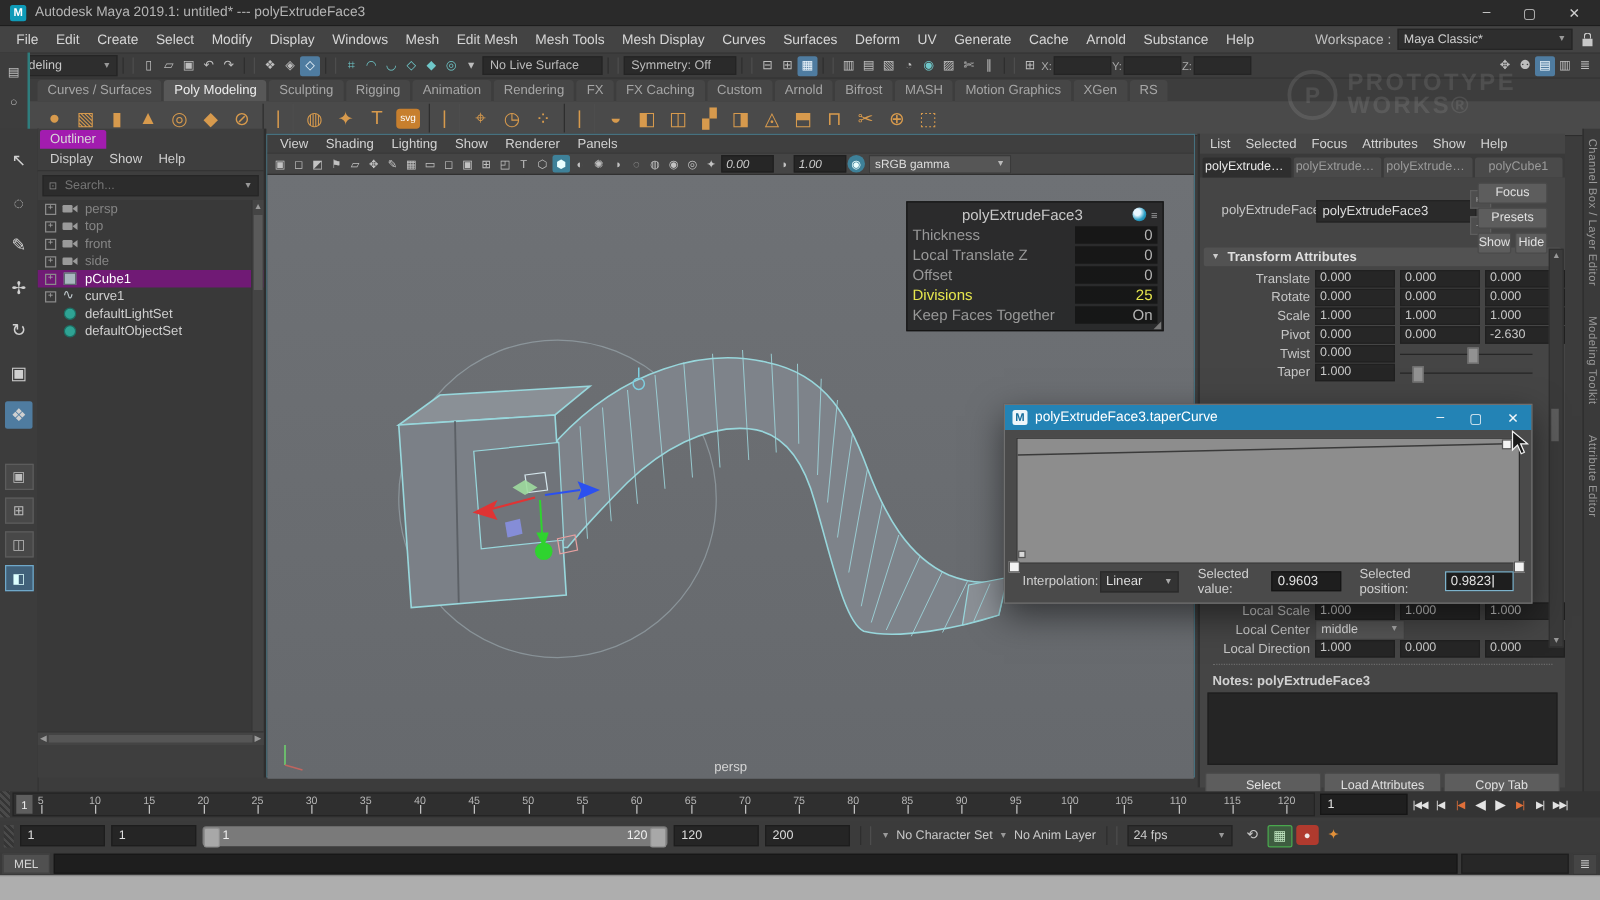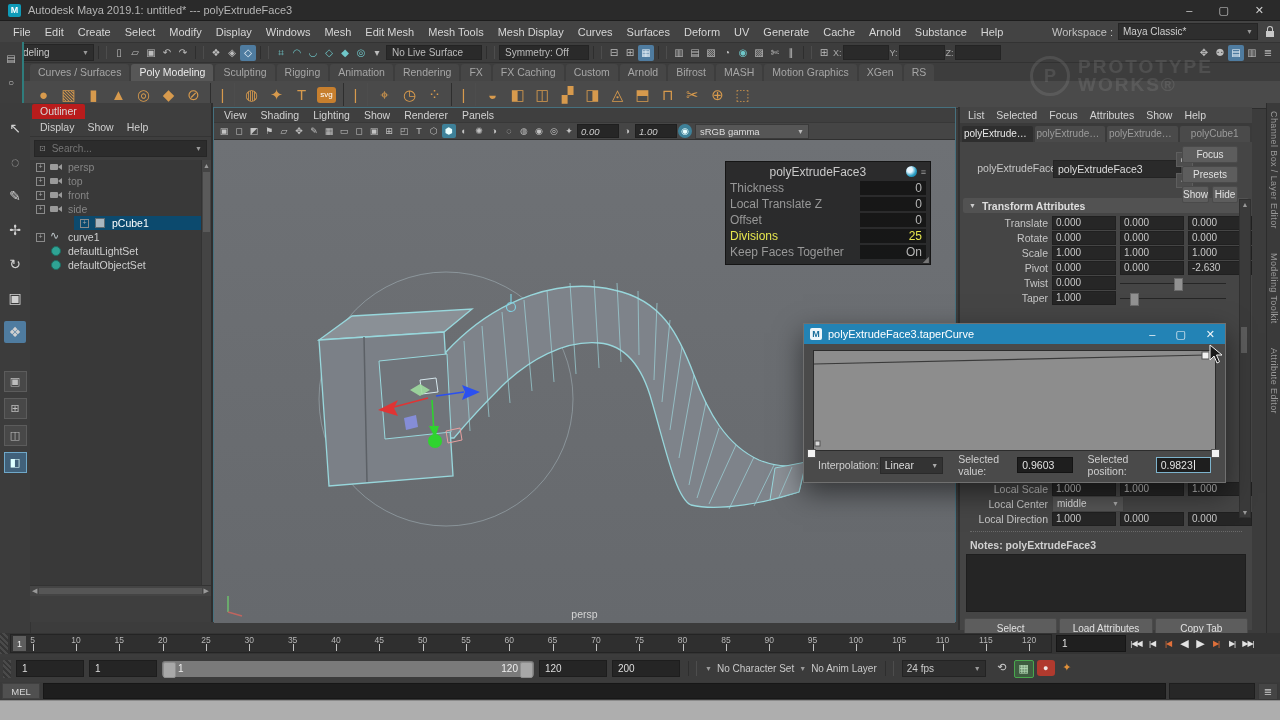--- a/index.html
+++ b/index.html
@@ -44,28 +44,28 @@
   .toolbox{position:absolute;left:0;top:103px;width:30px;height:519px;background:#3c3c3c;display:flex;flex-direction:column;
            align-items:center;padding-top:14px;gap:12px;border-right:1px solid #333;}
   .tool{width:22px;height:22px;display:flex;align-items:center;justify-content:center;font-size:14px;color:#d0d0d0;}
   .tool.active{background:#4f7ca0;border-radius:2px;}
   .layout-group{margin-top:16px;display:flex;flex-direction:column;gap:6px;align-items:center;}
   .layout-btn{width:21px;height:19px;border:1px solid #5c5c5c;background:#484848;color:#bdbdbd;font-size:11px;
               display:flex;align-items:center;justify-content:center;}
   .layout-btn.active{border-color:#6fa8c9;background:#41617a;color:#dff;}
   
   .outliner{position:absolute;left:30px;top:103px;width:181px;height:519px;background:#3e3e3e;border-right:2px solid #2e2e2e;}
-  .pane-tab{display:inline-block;background:#b91c1c;color:#d8d8d8;padding:1px 8px 2px;font-size:10.5px;border-radius:2px 2px 0 0;margin:1px 0 0 2px;}
+  .pane-tab{display:inline-block;background:#a21caf;color:#d8d8d8;padding:1px 8px 2px;font-size:10.5px;border-radius:2px 2px 0 0;margin:1px 0 0 2px;}
   .outliner-menus{display:flex;gap:13px;padding:2px 10px 3px;font-size:10.5px;color:#cfcfcf;border-bottom:1px solid #343434;}
   .outliner-search{margin:3px 4px;height:15px;background:#2c2c2c;border:1px solid #262626;display:flex;align-items:center;gap:4px;padding:0 4px;}
   .outliner-search input{flex:1;background:transparent;border:none;outline:none;color:#bbb;font-size:10px;font-family:inherit;}
   .otree{position:relative;background:#393939;height:436px;margin-top:2px;overflow:hidden;}
   .orow{display:flex;align-items:center;gap:5px;height:14px;padding-left:6px;font-size:10.5px;color:#cfcfcf;}
   .orow.muted{color:#858585;}
-  .orow.selected{background:#0c4a6e;color:#fff;margin-left:44px;}
+  .orow.selected{background:#701a75;color:#fff;}
   .expander{width:7px;height:7px;border:1px solid #8a8a8a;font-size:7px;line-height:6px;text-align:center;color:#aaa;flex:none;}
   .orow.noexp .expander{visibility:hidden;}
   .oi{width:13px;height:10px;flex:none;position:relative;}
   .oi-camera:before{content:'';position:absolute;left:0;top:2px;width:8px;height:6px;background:#9a9a9a;border-radius:1px;}
   .oi-camera:after{content:'';position:absolute;left:8px;top:2px;border-top:3px solid transparent;border-bottom:3px solid transparent;border-right:4px solid #9a9a9a;}
   .oi-cube:before{content:'';position:absolute;left:1px;top:0;width:8px;height:8px;background:#a9b6bf;border:1px solid #5f6a70;}
   .oi-curve:before{content:'∿';position:absolute;left:0;top:-3px;color:#bfc8cc;font-size:11px;}
   .oi-set:before{content:'';position:absolute;left:1px;top:0;width:8px;height:8px;border-radius:50%;background:#2fa394;border:1px solid #1d6d62;}
   .oscroll{position:absolute;right:0;top:0;width:9px;height:100%;background:#444;border-left:1px solid #333;}
   .oscroll .sh{position:absolute;top:12px;left:1px;width:7px;height:60px;background:#5a5a5a;}

